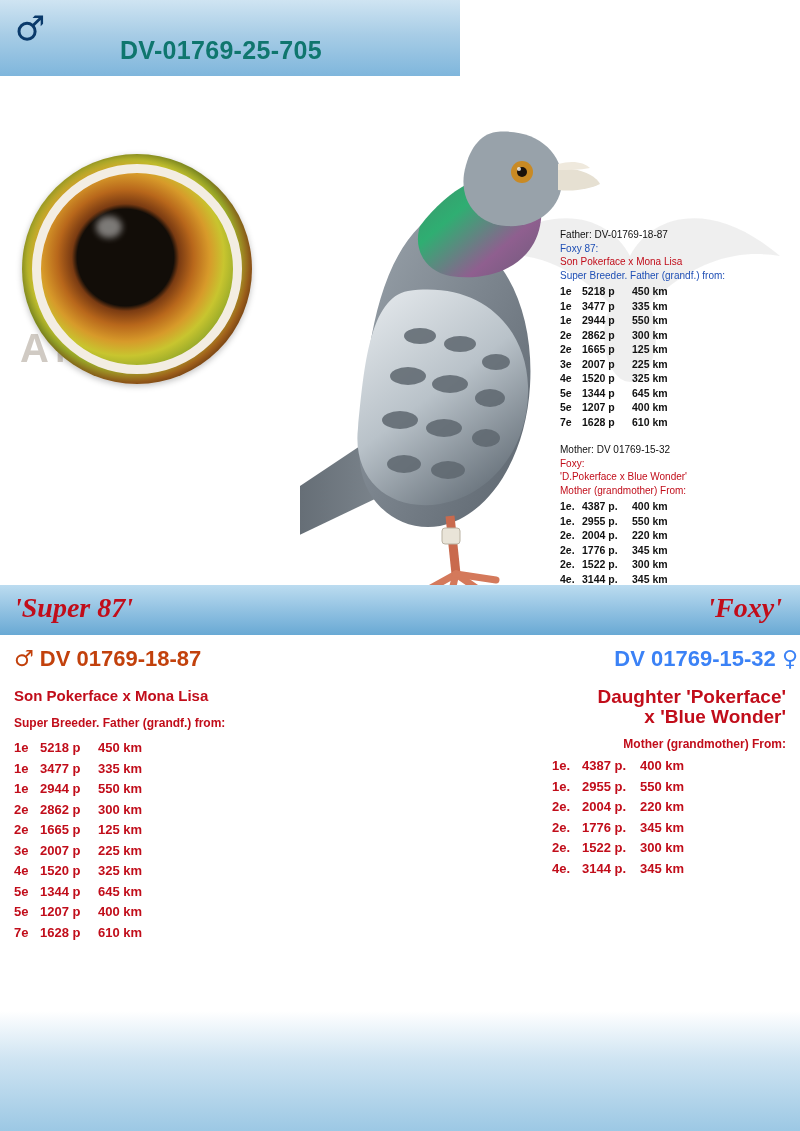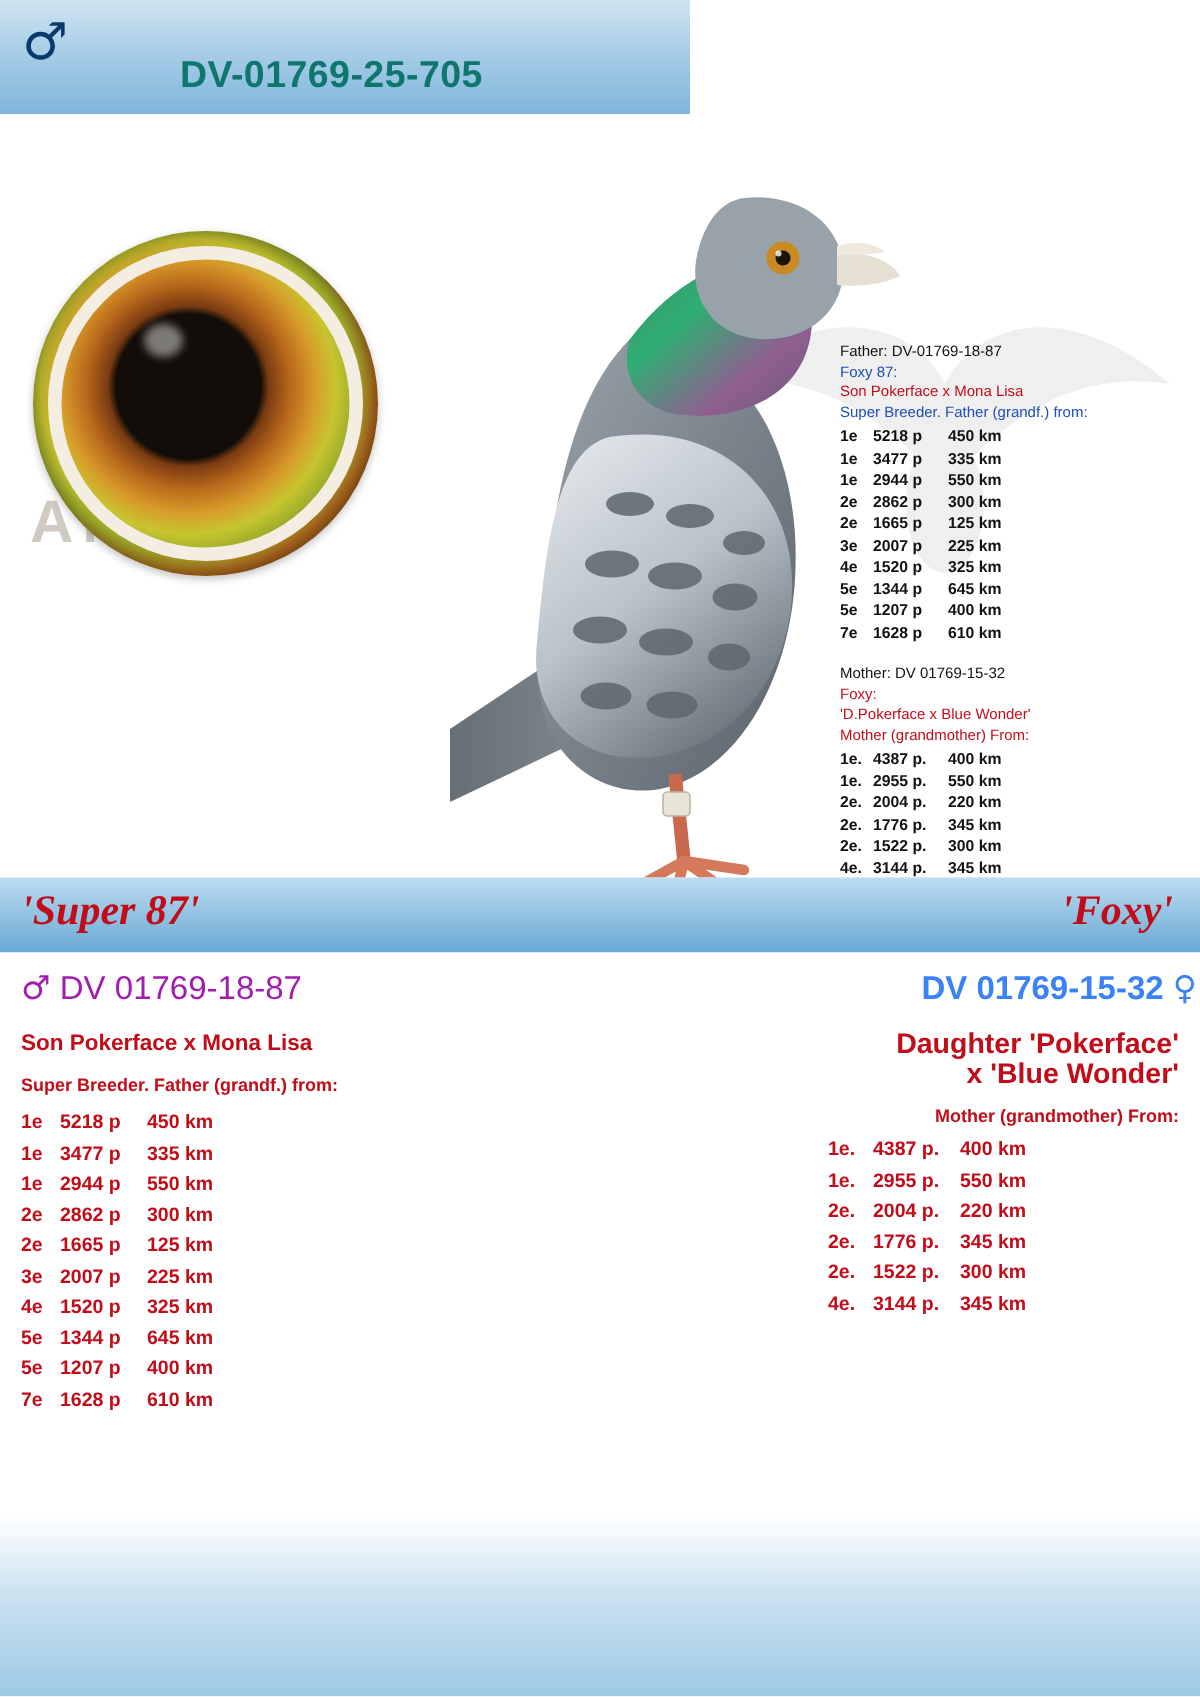--- a/index.html
+++ b/index.html
@@ -103,21 +103,21 @@
   .lower {
     position:absolute; left:0; top:635px; width:800px; height:496px;
     background:#ffffff; overflow:hidden;
   }
   .lower-bg {
     position:absolute; left:0; bottom:0; width:800px; height:120px;
     background: linear-gradient(180deg, rgba(255,255,255,0) 0%, #cfe4f2 40%, #9cc8e4 100%);
   }
 
   .hdr-left {
-    position:absolute; left:14px; top:646px; font-size:22px; font-weight:normal; color:#a21caf;
+    position:absolute; left:14px; top:646px; font-size:22px; font-weight:bold; color:#c2410c;
   }
   .hdr-left .sym { font-family:"DejaVu Sans", sans-serif; font-size:22px; }
   .hdr-right {
     position:absolute; right:2px; top:646px; font-size:22px; font-weight:bold; color:#3b82f6;
   }
   .hdr-right .sym { font-family:"DejaVu Sans", sans-serif; font-size:22px; }
 
   .sub-left {
     position:absolute; left:14px; top:687px; width:290px;
     font-size:15px; font-weight:bold; color:#c10d1a;

